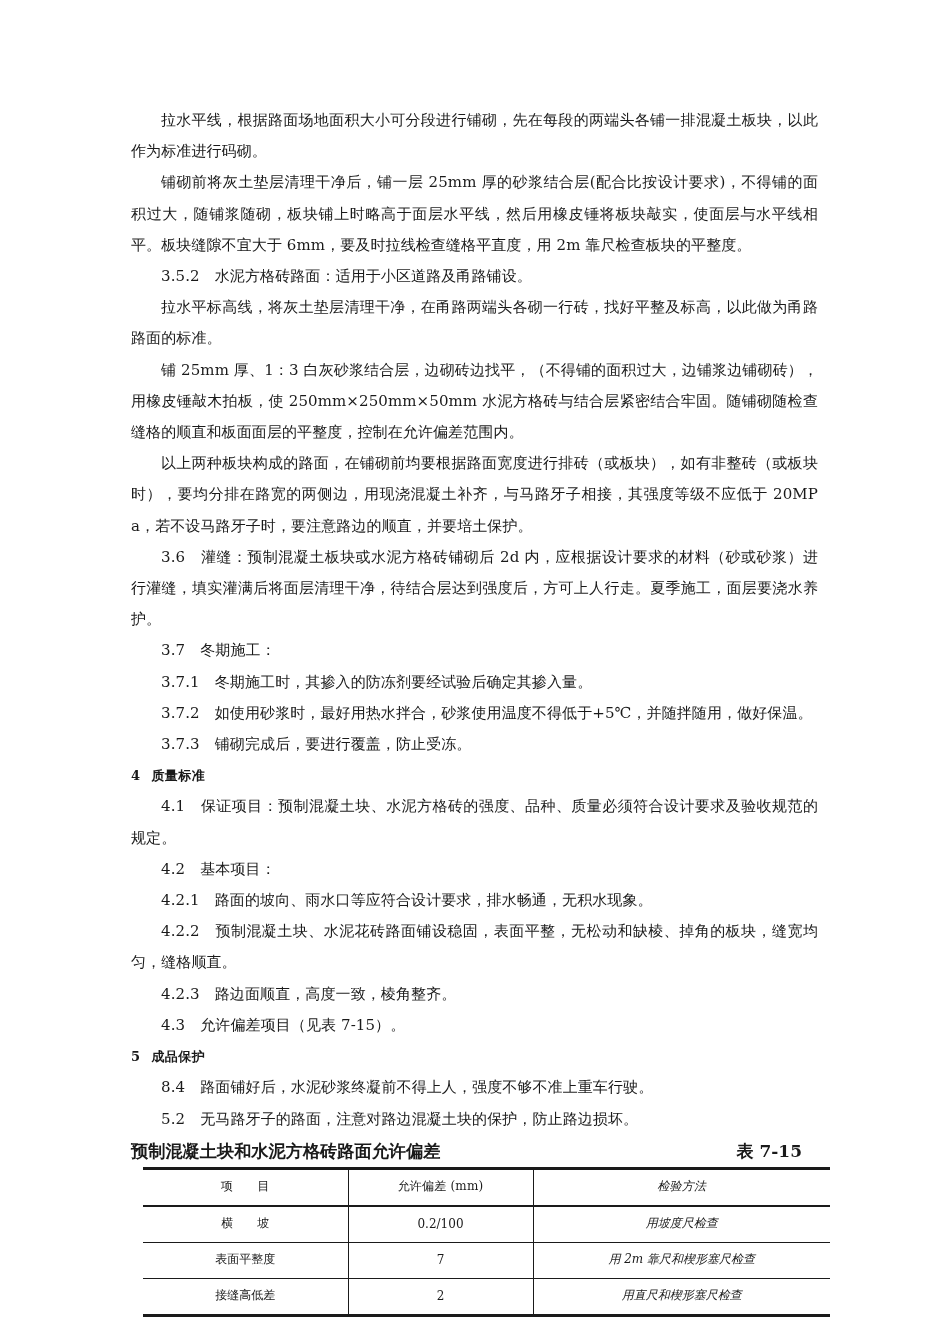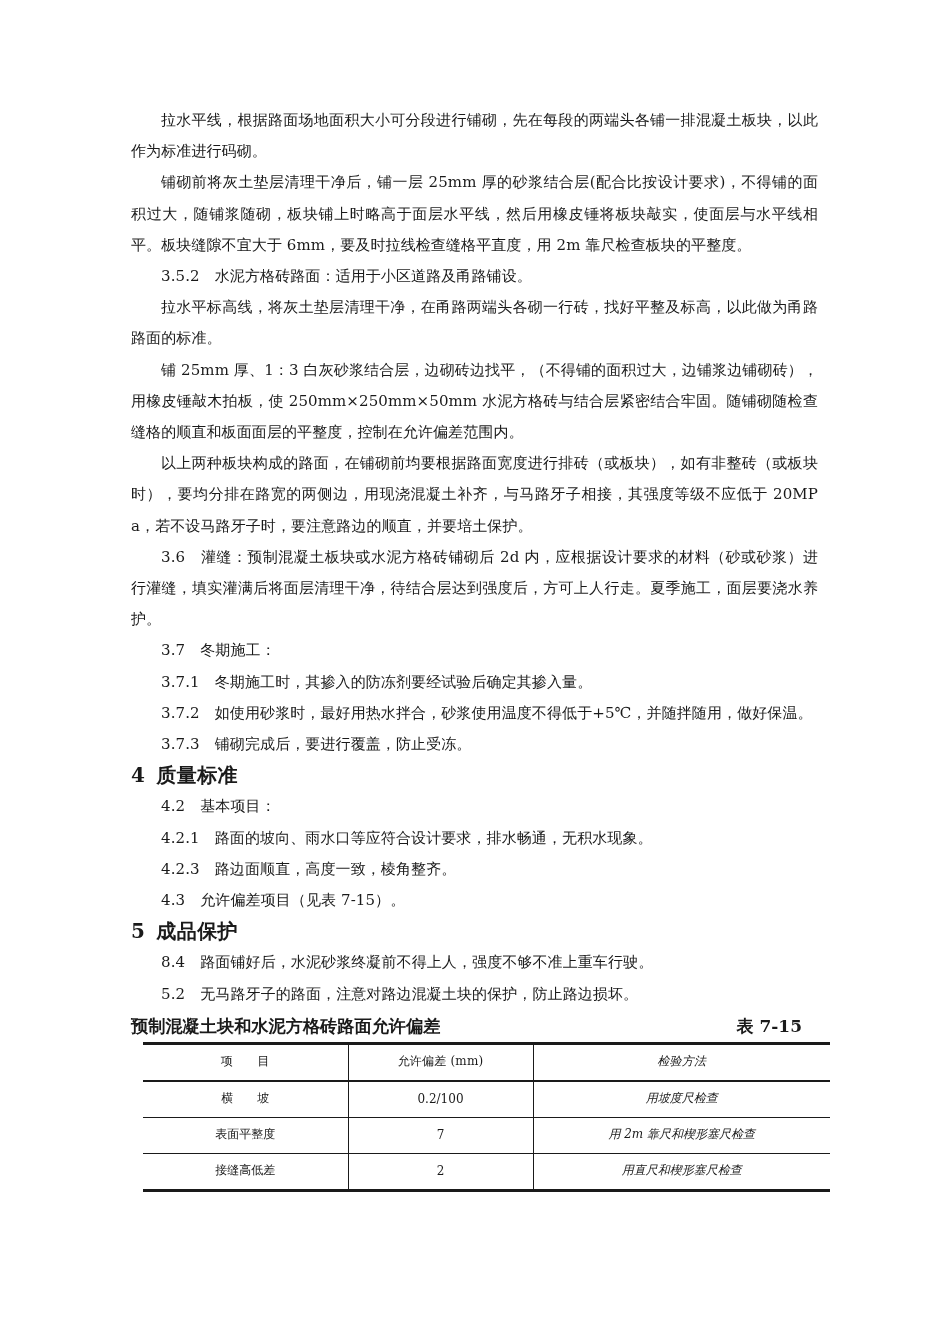--- a/index.html
+++ b/index.html
@@ -30,21 +30,21 @@
     font-size: 15px;
     line-height: 31.2px;
     text-align: justify;
     text-justify: inter-ideograph;
     text-indent: 2em;
     letter-spacing: 0.1px;
     word-break: break-all;
   }
   h2.heading {
     margin: 0;
-    font-size: 20px;
+    font-size: 13px;
     line-height: 31.2px;
     font-weight: bold;
     text-indent: 0;
     letter-spacing: 0.4px;
   }
   h2.heading .num {
     margin-right: 11px;
   }
   
   .table-block {
@@ -112,22 +112,24 @@
         <p class="para">3.5.2　水泥方格砖路面：适用于小区道路及甬路铺设。</p>
         <p class="para">拉水平标高线，将灰土垫层清理干净，在甬路两端头各砌一行砖，找好平整及标高，以此做为甬路路面的标准。</p>
         <p class="para">铺 25mm 厚、1：3 白灰砂浆结合层，边砌砖边找平，（不得铺的面积过大，边铺浆边铺砌砖），用橡皮锤敲木拍板，使 250mm×250mm×50mm 水泥方格砖与结合层紧密结合牢固。随铺砌随检查缝格的顺直和板面面层的平整度，控制在允许偏差范围内。</p>
         <p class="para">以上两种板块构成的路面，在铺砌前均要根据路面宽度进行排砖（或板块），如有非整砖（或板块时），要均分排在路宽的两侧边，用现浇混凝土补齐，与马路牙子相接，其强度等级不应低于 20MPa，若不设马路牙子时，要注意路边的顺直，并要培土保护。</p>
         <p class="para">3.6　灌缝：预制混凝土板块或水泥方格砖铺砌后 2d 内，应根据设计要求的材料（砂或砂浆）进行灌缝，填实灌满后将面层清理干净，待结合层达到强度后，方可上人行走。夏季施工，面层要浇水养护。</p>
         <p class="para">3.7　冬期施工：</p>
         <p class="para">3.7.1　冬期施工时，其掺入的防冻剂要经试验后确定其掺入量。</p>
         <p class="para">3.7.2　如使用砂浆时，最好用热水拌合，砂浆使用温度不得低于+5℃，并随拌随用，做好保温。</p>
         <p class="para">3.7.3　铺砌完成后，要进行覆盖，防止受冻。</p>
         <h2 class="heading"><span class="num">4</span><span>质量标准</span></h2>
+        <p class="para">4.1　保证项目：预制混凝土块、水泥方格砖的强度、品种、质量必须符合设计要求及验收规范的规定。</p>
         <p class="para">4.2　基本项目：</p>
         <p class="para">4.2.1　路面的坡向、雨水口等应符合设计要求，排水畅通，无积水现象。</p>
+        <p class="para">4.2.2　预制混凝土块、水泥花砖路面铺设稳固，表面平整，无松动和缺棱、掉角的板块，缝宽均匀，缝格顺直。</p>
         <p class="para">4.2.3　路边面顺直，高度一致，棱角整齐。</p>
         <p class="para">4.3　允许偏差项目（见表 7-15）。</p>
         <h2 class="heading"><span class="num">5</span><span>成品保护</span></h2>
         <p class="para">8.4　路面铺好后，水泥砂浆终凝前不得上人，强度不够不准上重车行驶。</p>
         <p class="para">5.2　无马路牙子的路面，注意对路边混凝土块的保护，防止路边损坏。</p>
       </div>
 
     <div class="table-block">
       <div class="table-caption">
         <span class="cap-title">预制混凝土块和水泥方格砖路面允许偏差</span>

